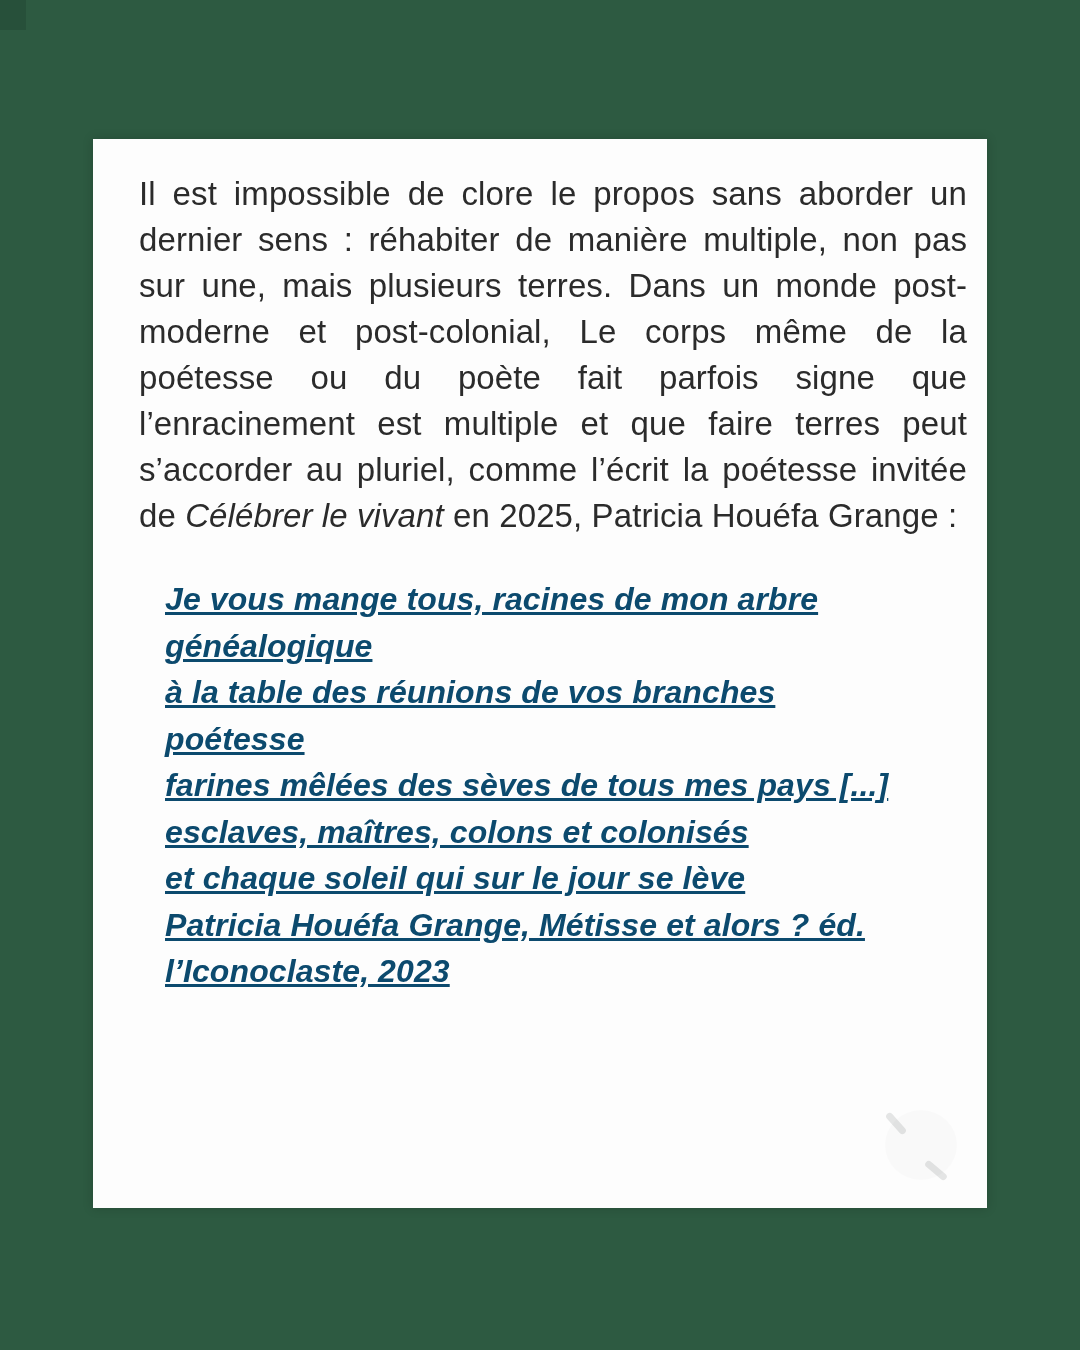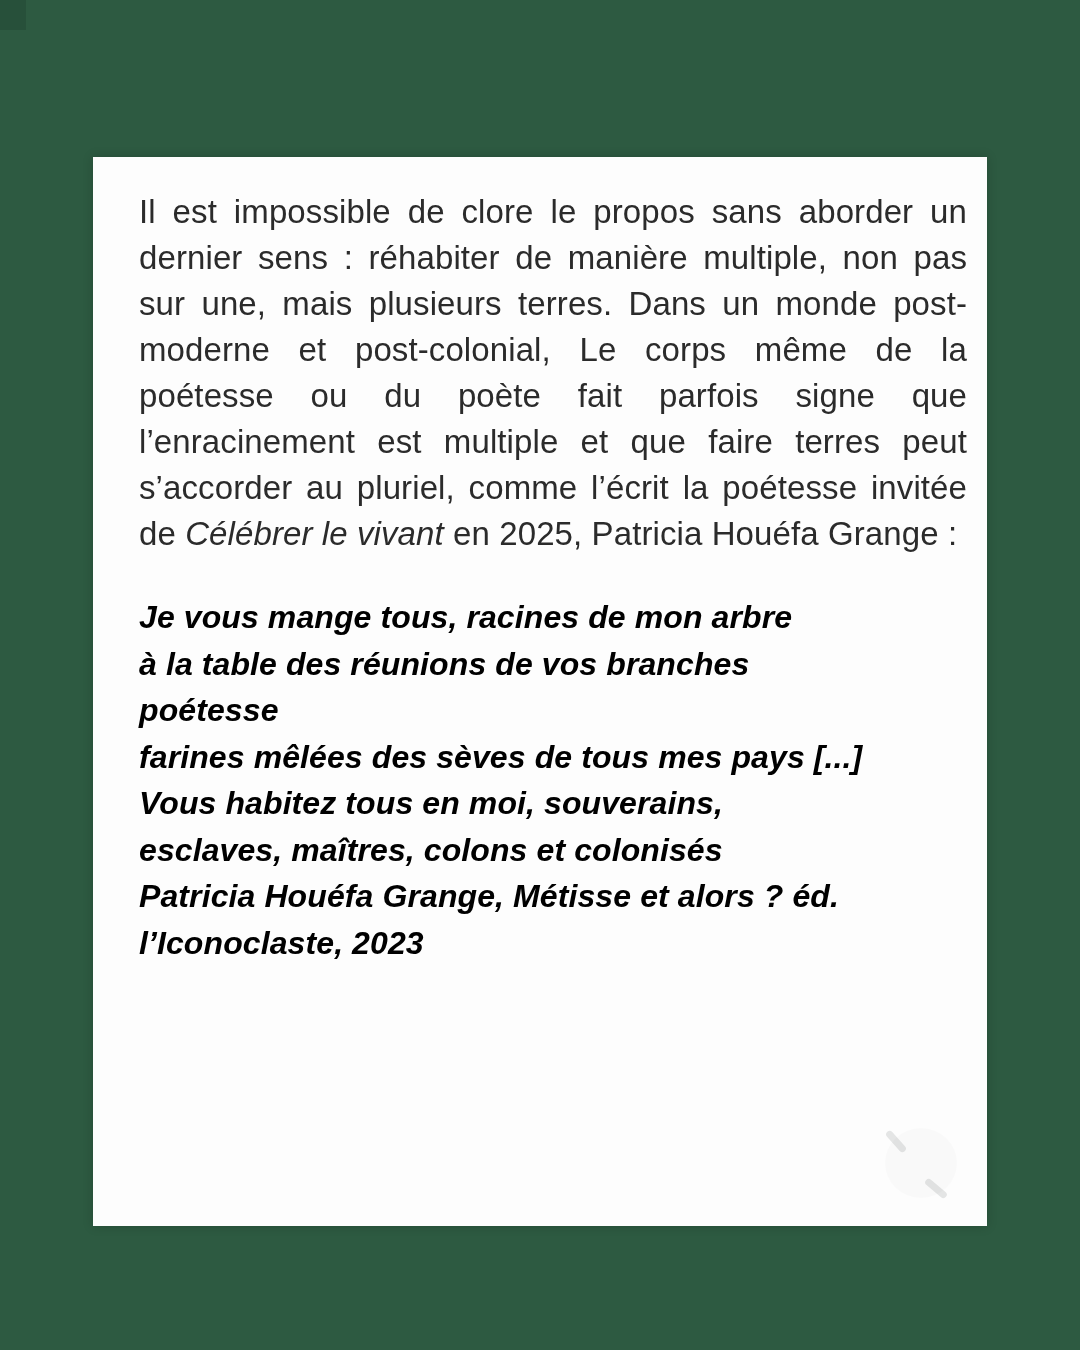--- a/index.html
+++ b/index.html
@@ -18,42 +18,44 @@
     position: absolute;
     left: 0;
     top: 0;
     width: 26px;
     height: 30px;
     background: #27503a;
   }
   .text-card {
     position: absolute;
     left: 93px;
-    top: 157px;
+    top: 139px;
     width: 894px;
     height: 1069px;
     background: #fdfdfd;
     box-shadow: 0 0 10px rgba(0,0,0,0.18);
     box-sizing: border-box;
     padding: 32px 20px 30px 46px;
   }
   .intro-paragraph {
     margin: 0;
     color: #2b2b2b;
     font-size: 33px;
     line-height: 46px;
     text-align: justify;
     letter-spacing: 0.1px;
   }
   .intro-paragraph em {
     font-style: italic;
   }
   .quote-block {
     margin-top: 37px;
-    color: #000000;
+    margin-left: 26px;
+    color: #0c4a6e;
+    text-decoration: underline;
   }
   .quote-line {
     font-size: 32px;
     line-height: 46.5px;
     font-weight: bold;
     font-style: italic;
     white-space: nowrap;
     letter-spacing: 0.1px;
   }
   .smudge-mark {
@@ -88,25 +90,26 @@
 <body>
 
 <div class="corner-artifact"></div>
 
 <div class="text-card">
 
   <p class="intro-paragraph"><span>Il est impossible de clore le propos sans aborder un dernier sens : réhabiter de manière multiple, non pas sur une, mais plusieurs terres. Dans un monde post-moderne et post-colonial, Le corps même de la poétesse ou du poète fait parfois signe que l’enracinement est multiple et que faire terres peut s’accorder au pluriel, comme l’écrit la poétesse invitée de </span><em>Célébrer le vivant</em><span> en 2025, Patricia Houéfa Grange :</span></p>
 
   <div class="quote-block">
     <div class="quote-line">Je vous mange tous, racines de mon arbre</div>
+    <div class="quote-line">généalogique</div>
     <div class="quote-line">à la table des réunions de vos branches</div>
     <div class="quote-line">poétesse</div>
     <div class="quote-line">farines mêlées des sèves de tous mes pays [...]</div>
-    <div class="quote-line">Vous habitez tous en moi, souverains,</div>
     <div class="quote-line">esclaves, maîtres, colons et colonisés</div>
+    <div class="quote-line">et chaque soleil qui sur le jour se lève</div>
     <div class="quote-line">Patricia Houéfa Grange, Métisse et alors ? éd.</div>
     <div class="quote-line">l’Iconoclaste, 2023</div>
   </div>
 
   <div class="smudge-mark">
     <div class="smudge-stroke-a"></div>
     <div class="smudge-stroke-b"></div>
   </div>
 
 </div>

